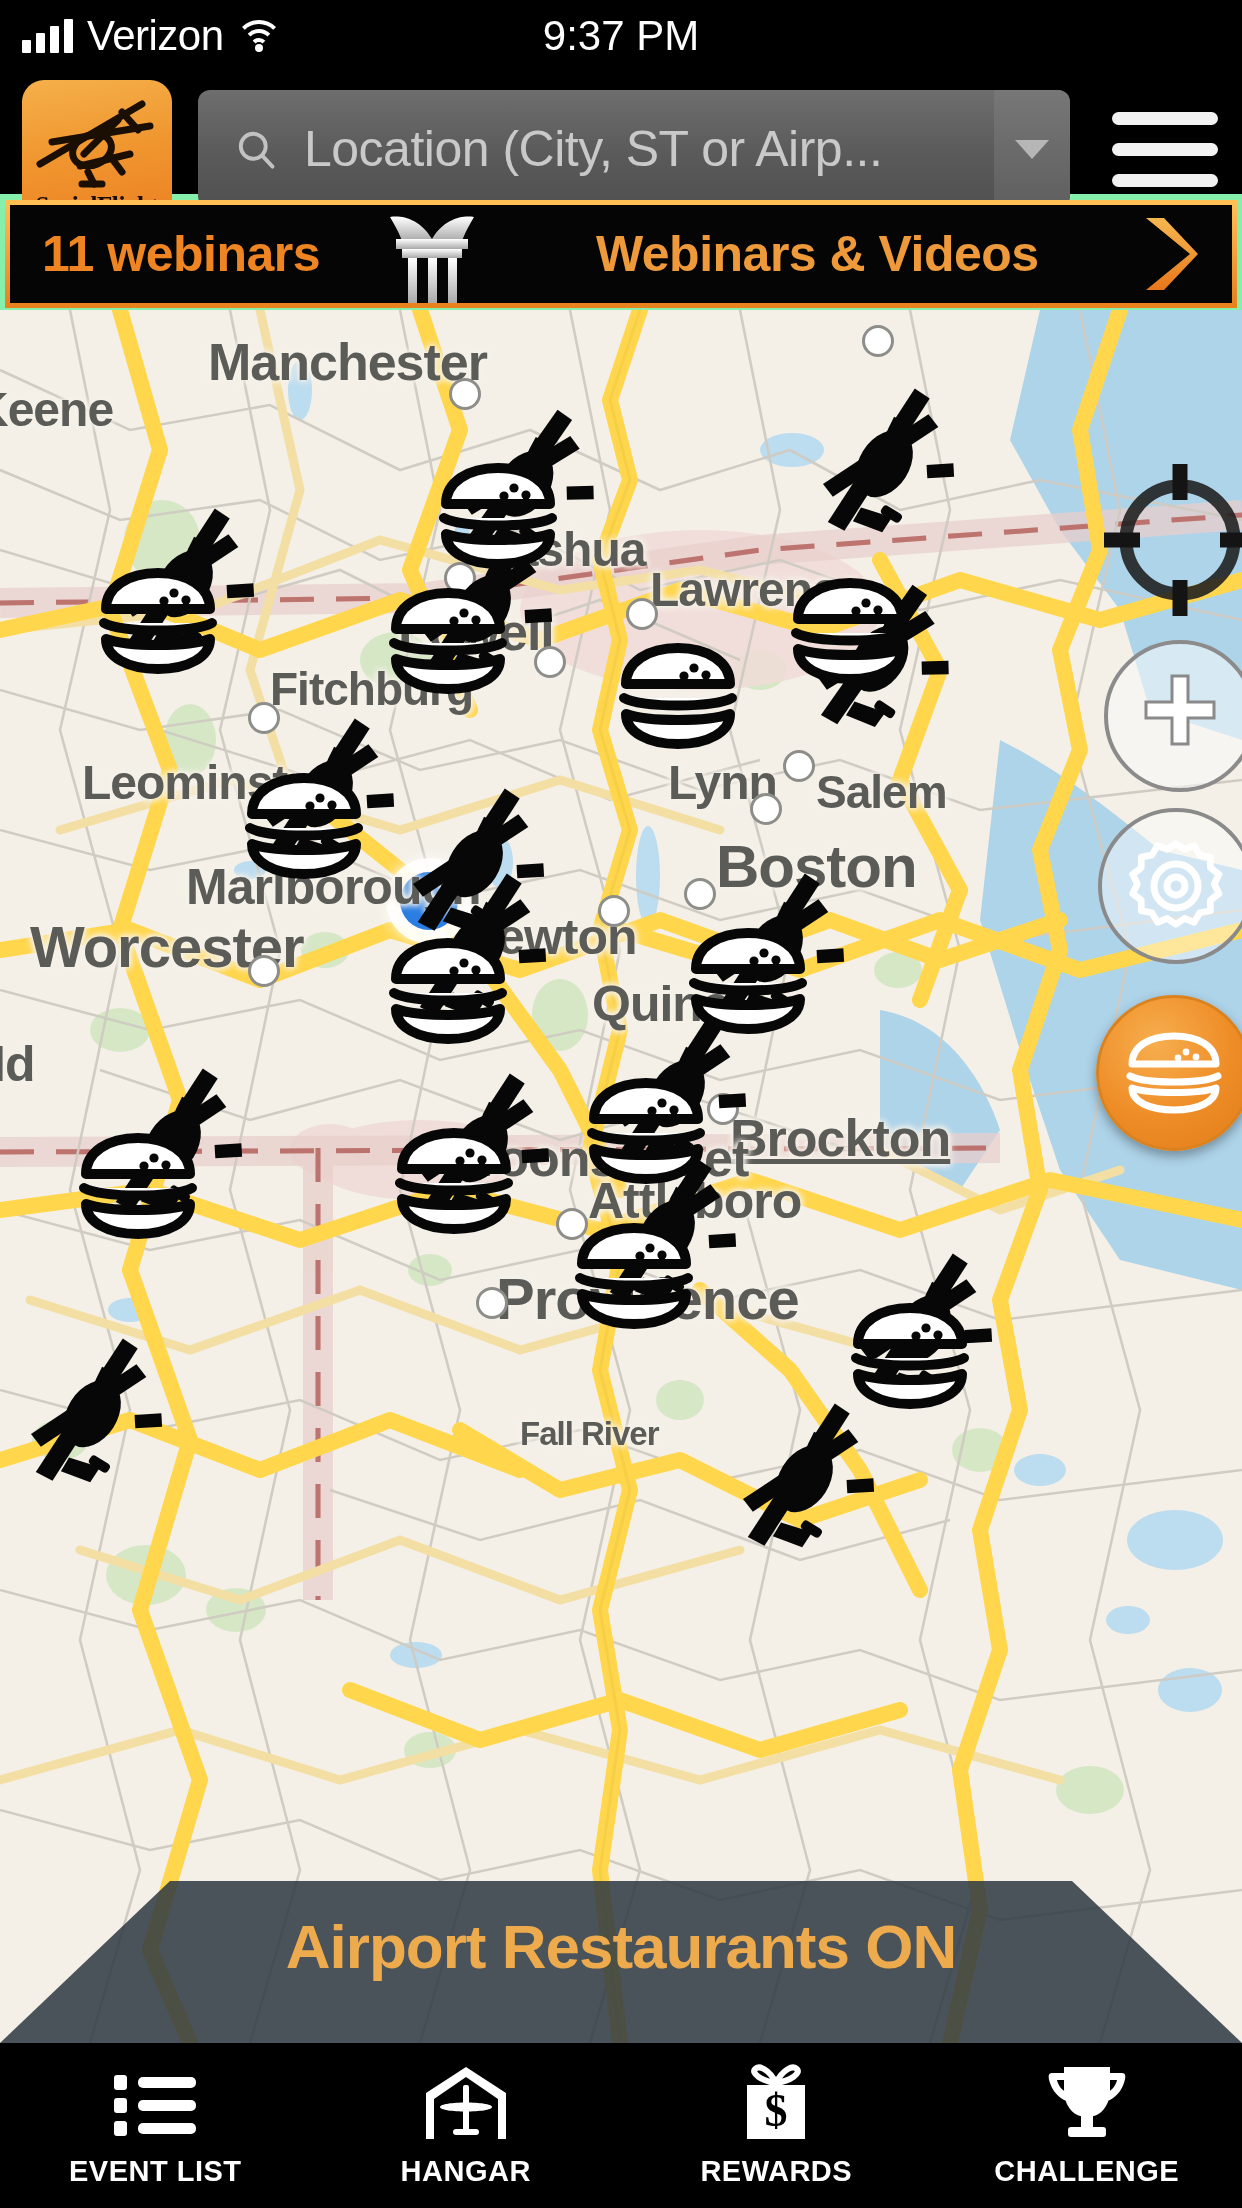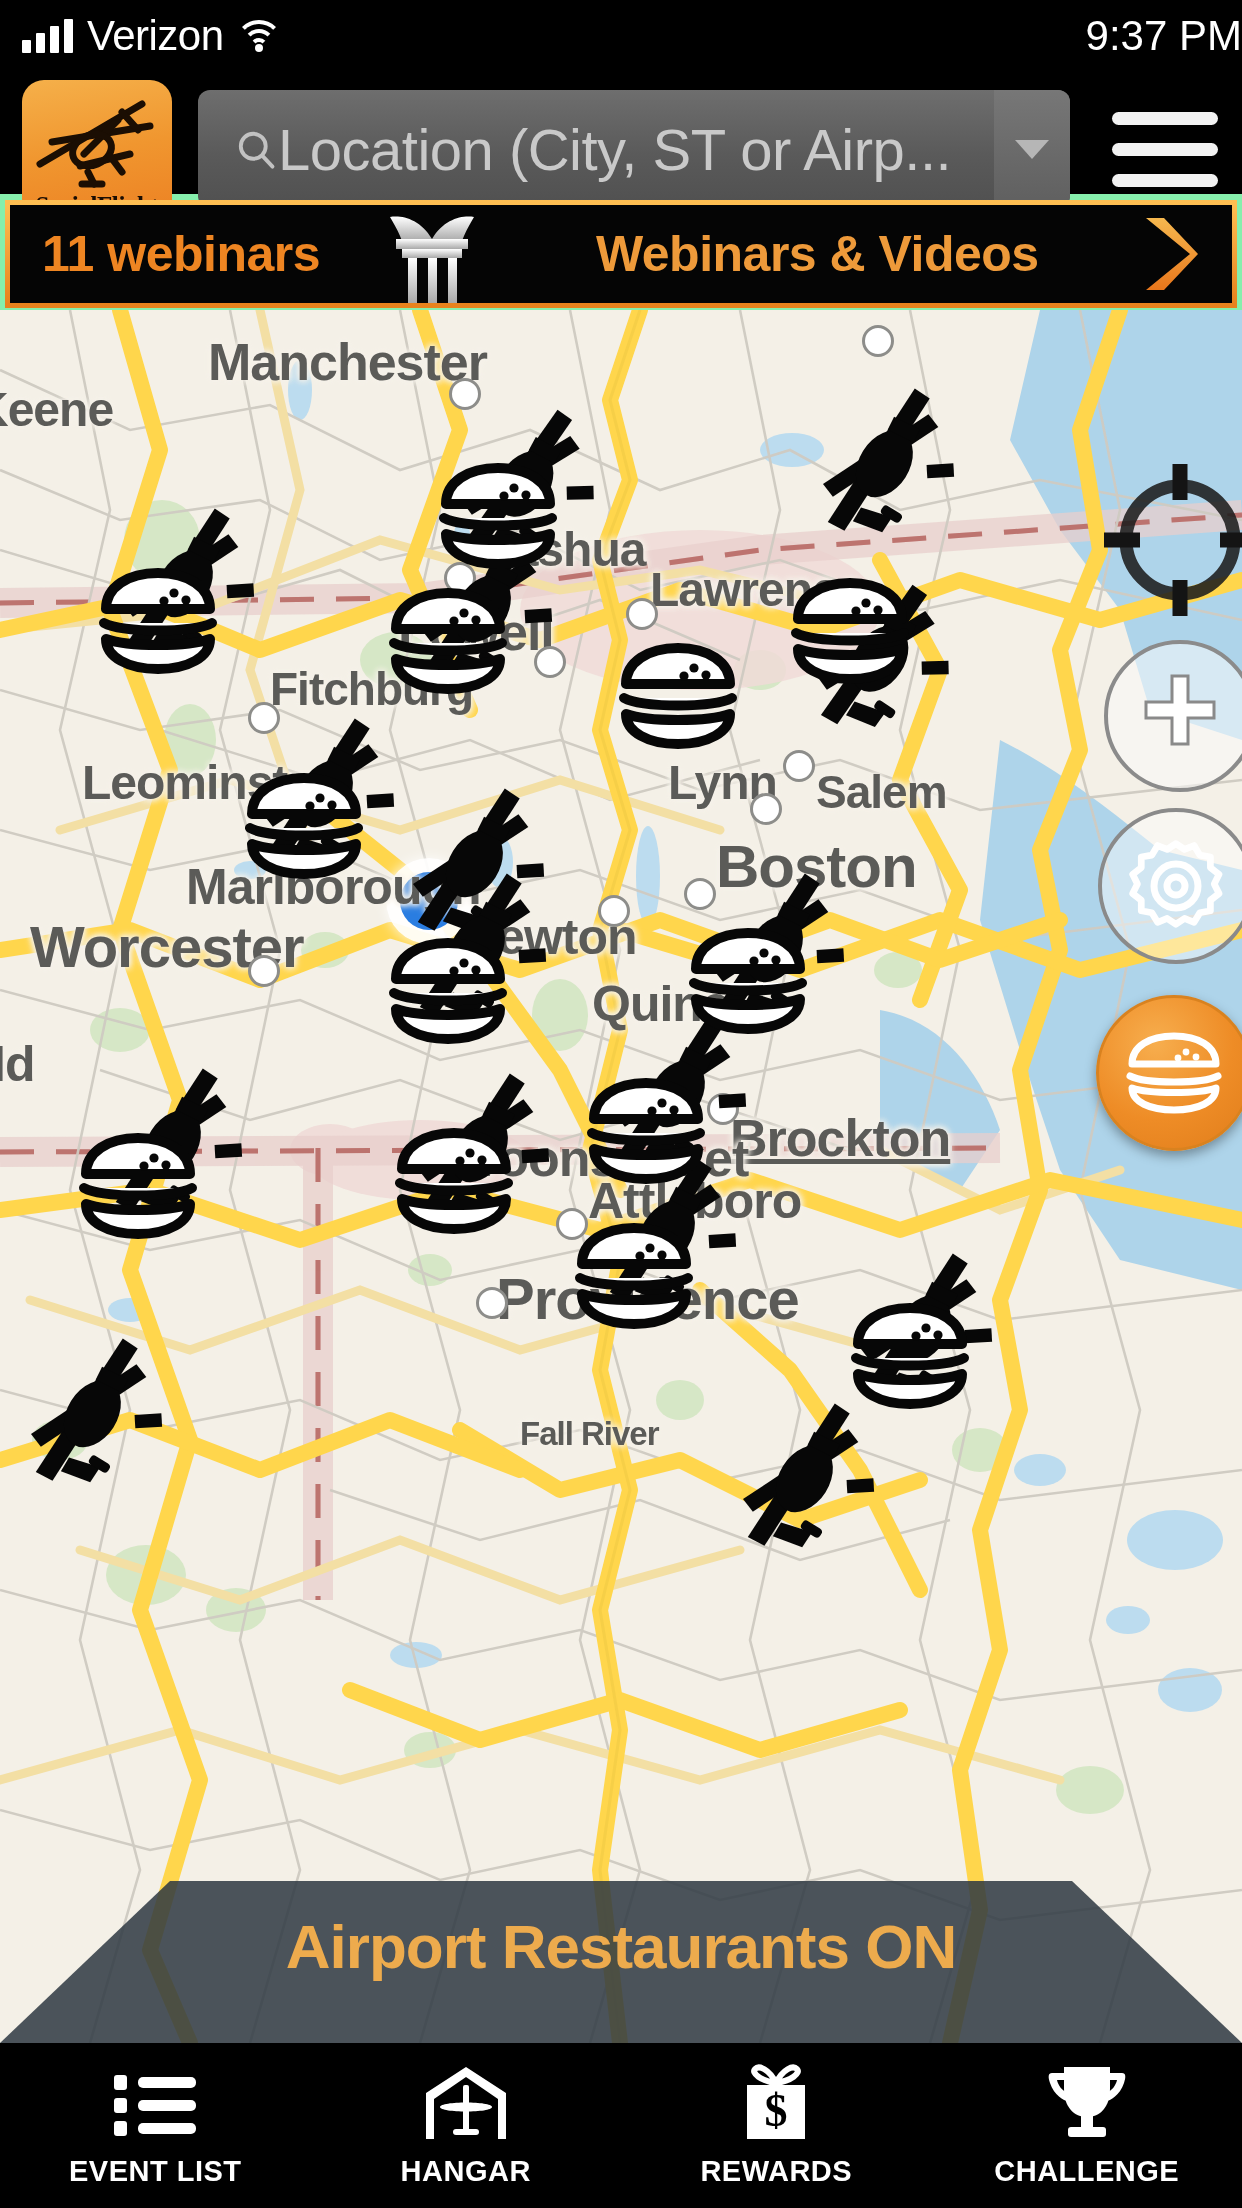--- a/index.html
+++ b/index.html
@@ -10,21 +10,21 @@
   }
   .phone{position:absolute;inset:0;background:#86efac;}
 
   
   .statusbar{
     position:absolute;top:0;left:0;width:1242px;height:72px;
     background:#000;color:#fff;
     display:flex;align-items:center;
   }
   .sb-left{position:absolute;left:22px;top:0;height:72px;display:flex;align-items:center;gap:14px;}
-  .sb-center{position:absolute;left:0;top:0;width:1242px;height:72px;display:flex;align-items:center;justify-content:flex-end;}
+  .sb-center{position:absolute;left:0;top:0;width:1242px;height:72px;display:flex;align-items:center;justify-content:center;}
   .sb-right{position:absolute;right:22px;top:0;height:72px;display:flex;align-items:center;gap:14px;}
   .sb-text{font-size:42px;font-weight:400;letter-spacing:-0.5px;line-height:1;}
   .sb-time{font-size:42px;font-weight:400;letter-spacing:0px;}
   .sig{display:flex;align-items:flex-end;gap:5px;height:34px;}
   .sig i{display:block;width:9px;background:#fff;border-radius:1px;}
   .sig i:nth-child(1){height:13px;}
   .sig i:nth-child(2){height:20px;}
   .sig i:nth-child(3){height:27px;}
   .sig i:nth-child(4){height:34px;}
   .wifi{position:relative;width:42px;height:32px;}
@@ -54,21 +54,21 @@
     font-family:"Liberation Serif", serif;font-weight:bold;
     font-size:25px;color:#1a0d03;letter-spacing:-0.4px;
   }
   .searchbar{
     position:absolute;left:198px;top:18px;width:872px;height:118px;
     background:linear-gradient(180deg,#6e6e6e 0%,#5a5a5a 55%,#505050 100%);
     border-radius:12px;display:flex;align-items:center;
   }
   .searchbar .mag{margin-left:36px;width:44px;height:44px;flex:none;}
   .searchbar .ph{
-    color:#c9c9c9;font-size:58px;letter-spacing:-0.5px;
+    margin-left:26px;color:#c9c9c9;font-size:50px;letter-spacing:-0.5px;
     white-space:nowrap;overflow:hidden;
   }
   .searchbar .dd{
     position:absolute;right:0;top:0;bottom:0;width:76px;
     background:linear-gradient(180deg,#777 0%,#5f5f5f 100%);
     border-radius:0 12px 12px 0;display:flex;align-items:center;justify-content:center;
   }
   .searchbar .dd b{display:block;width:0;height:0;border-left:17px solid transparent;border-right:17px solid transparent;border-top:19px solid #b6b6b6;}
   .hamburger{position:absolute;right:24px;top:40px;width:106px;height:76px;cursor:pointer;}
   .hamburger i{display:block;height:13px;background:#f2f2f2;border-radius:7px;margin-bottom:18px;}

